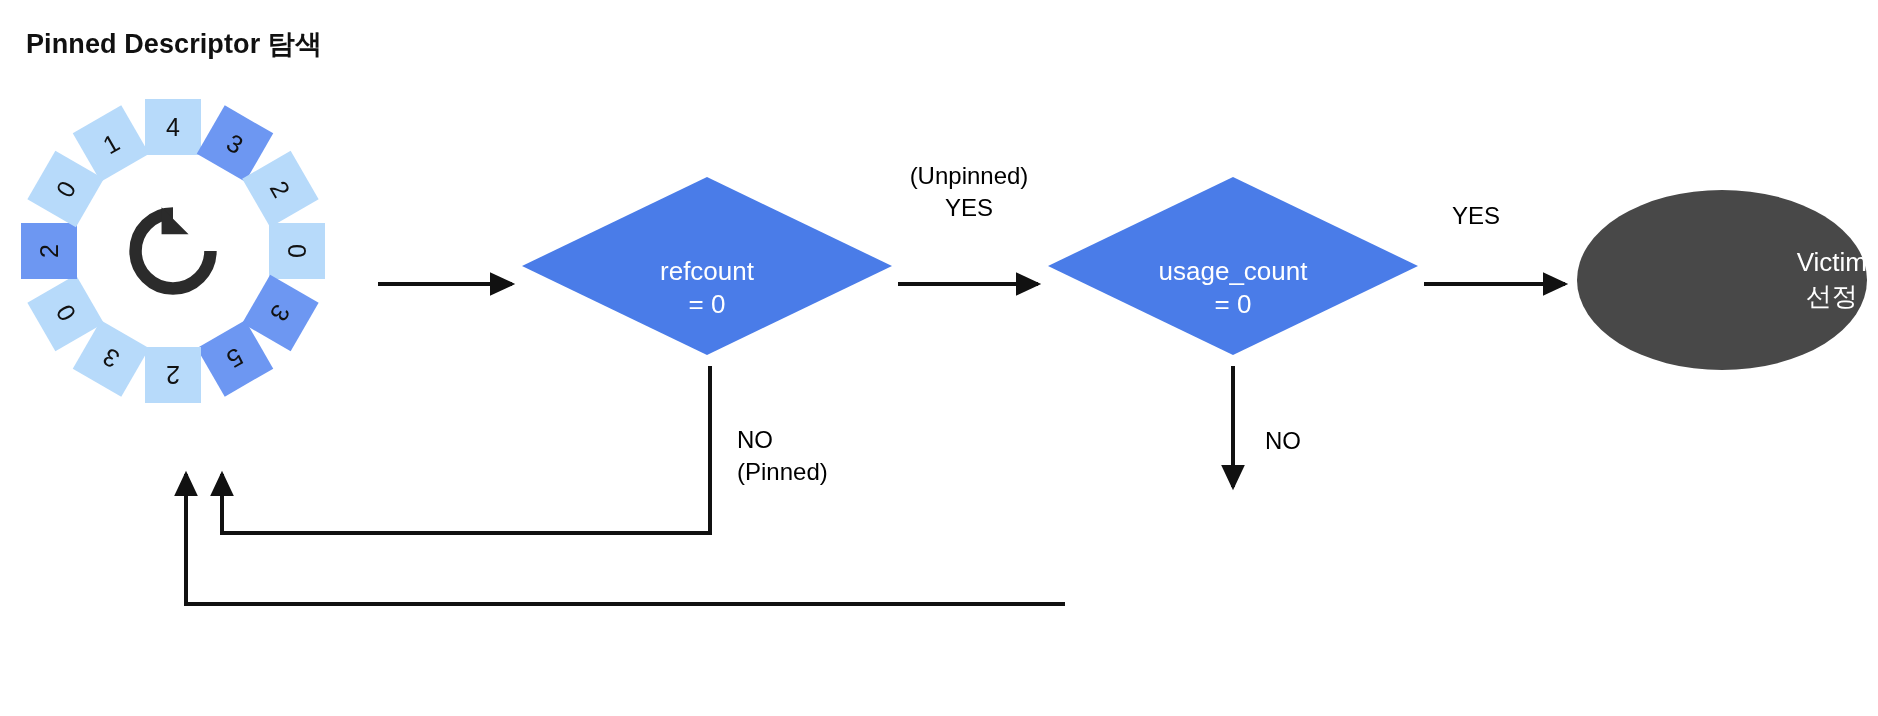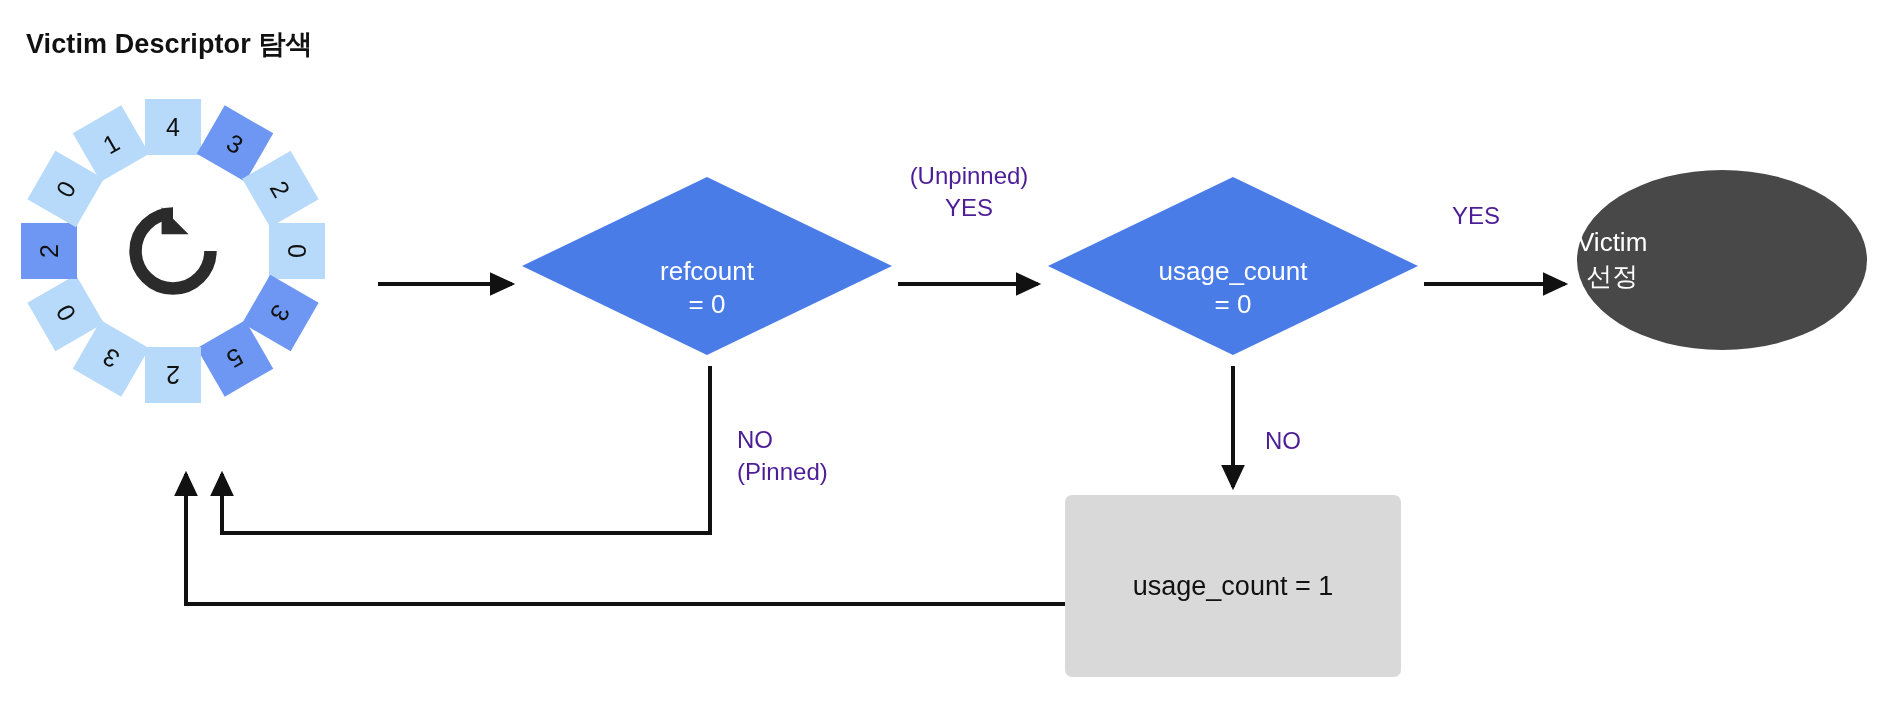--- a/index.html
+++ b/index.html
@@ -106,29 +106,29 @@
     left: 1048px;
     top: 177px;
     width: 370px;
     height: 178px;
   }
   .diamond-label { padding: 0 6px; margin-top: 44px; }
 
   #victim-node {
     position: absolute;
     left: 1577px;
-    top: 170px;
+    top: 190px;
     width: 290px;
     height: 180px;
     border-radius: 50%;
     background: #484848;
     color: #ffffff;
     display: flex;
     align-items: center;
-    justify-content: flex-start;
+    justify-content: flex-end;
     text-align: center;
     font-size: 26px;
     line-height: 1.3;
   }
 
   #usage-box {
     position: absolute;
     left: 1065px;
     top: 495px;
     width: 336px;
@@ -139,21 +139,21 @@
     align-items: center;
     justify-content: center;
     color: #111111;
     font-size: 27px;
   }
 
   
   .edge-label {
     position: absolute;
     font-size: 24px;
-    color: #4c1d95;
+    color: #000000;
     line-height: 1.32;
     white-space: pre;
   }
   #label-unpinned-yes {
     left: 884px;
     top: 160px;
     text-align: center;
     width: 170px;
   }
   #label-no-pinned {
@@ -168,21 +168,21 @@
   #label-no-usage {
     left: 1265px;
     top: 425px;
   }
 </style>
 </head>
 <body>
 
 <div id="canvas">
 
-  <div id="page-title">Victim Descriptor 탐색</div>
+  <div id="page-title">Pinned Descriptor 탐색</div>
 
   <svg id="edges" viewBox="0 0 1878 716" xmlns="http://www.w3.org/2000/svg">
     <defs>
       <marker id="arrowhead" markerWidth="7" markerHeight="7" refX="5.6" refY="3" orient="auto" markerUnits="strokeWidth">
         <path d="M0,0 L6.4,3 L0,6 z" fill="#111111"></path>
       </marker>
     </defs>
 
     <line x1="378" y1="284" x2="512" y2="284" stroke="#111111" stroke-width="4" marker-end="url(#arrowhead)"></line>
 
@@ -254,23 +254,20 @@
     </div>
   </div>
 
   <div id="victim-node">
     <div>
       <div>Victim</div>
       <div>선정</div>
     </div>
   </div>
 
-  <div id="usage-box">
-    <span>usage_count = 1</span>
-  </div>
 
   <div class="edge-label" id="label-unpinned-yes">(Unpinned)
 YES</div>
   <div class="edge-label" id="label-no-pinned">NO
 (Pinned)</div>
   <div class="edge-label" id="label-yes-victim">YES</div>
   <div class="edge-label" id="label-no-usage">NO</div>
 
 </div>
 

